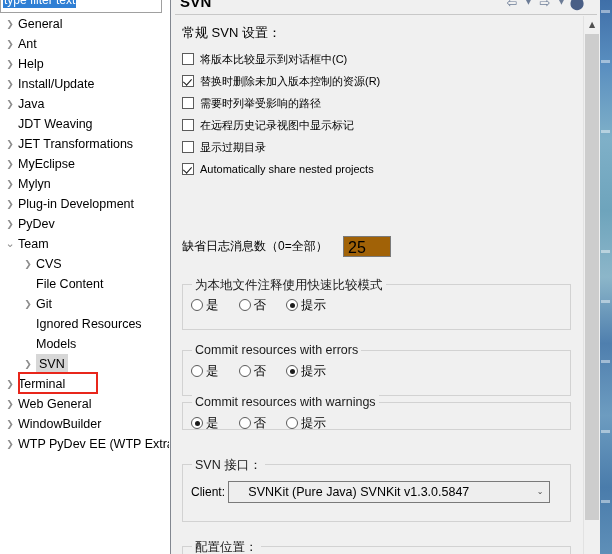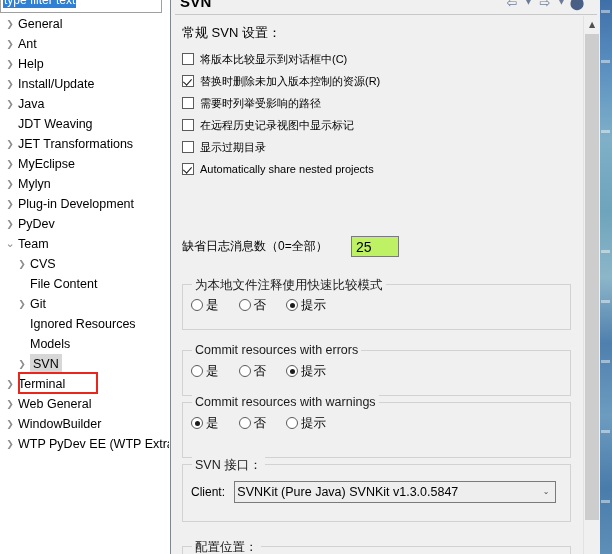--- a/index.html
+++ b/index.html
@@ -52,21 +52,21 @@
     padding-left: 0;
   }
   .tree-row .chev {
     display: inline-block; width: 16px; text-align: center;
     color: #8d8d8d; font-size: 10px; vertical-align: top;
     font-family: "DejaVu Sans", sans-serif;
   }
   .tree-row .chev.empty { color: transparent; }
   .tree-row .lbl { display: inline-block; vertical-align: top; }
   .depth0 { padding-left: 2px; }
-  .depth1 { padding-left: 14px; }
+  .depth1 { padding-left: 20px; }
   .tree-row.selected .lbl { background: #d7d7d7; padding: 0 3px; }
   .annot-rect {
     position: absolute; left: 18px; top: 372px; width: 80px; height: 22px;
     border: 2px solid #e8261b; box-sizing: border-box; z-index: 6;
     pointer-events: none;
   }
 
   
   .settings {
     position: absolute; left: 171px; top: 0; width: 429px; height: 554px;
@@ -112,22 +112,22 @@
     content: ""; position: absolute; left: 2px; top: 1px;
     width: 4px; height: 7px; border: solid #1c1c1c;
     border-width: 0 1.6px 1.6px 0; transform: rotate(42deg);
   }
   .chk-label { font-size: 11px; color: #000; }
 
   .logcount-row { position: absolute; left: 11px; top: 220px; height: 24px; white-space: nowrap; }
   .logcount-label { font-size: 12px; vertical-align: middle; }
   .logcount-input {
     display: inline-block; width: 48px; height: 21px; line-height: 21px;
-    border: 1px solid #7a7a7a; background: #bef264; vertical-align: middle;
-    margin-left: 20px; padding-left: 4px; font-size: 14px; box-sizing: border-box;
+    border: 1px solid #7a7a7a; background: #a16207; vertical-align: middle;
+    margin-left: 12px; padding-left: 4px; font-size: 16px; box-sizing: border-box;
     font-family: "Liberation Sans", sans-serif;
   }
 
   .grp {
     position: absolute; left: 11px; width: 389px;
     border: 1px solid #d2d2d2; background: transparent; box-sizing: border-box;
   }
   .grp > .grp-title {
     position: absolute; left: 9px; top: -8px; background: #f0f0f0;
     padding: 0 3px; font-size: 12.5px; color: #1a1a1a; white-space: nowrap;
@@ -142,22 +142,22 @@
   .rb.sel::after {
     content: ""; position: absolute; left: 2.5px; top: 2.5px;
     width: 5px; height: 5px; border-radius: 50%; background: #1c1c1c;
   }
 
   .client-row { position: absolute; left: 8px; top: 16px; white-space: nowrap; }
   .client-label { font-size: 12px; vertical-align: middle; text-align: center; }
   .combo {
     display: inline-block; width: 322px; height: 22px; line-height: 20px;
     border: 1px solid #7a7a7a; background: #eeeeee; vertical-align: middle;
-    margin-left: 6px; box-sizing: border-box; position: relative;
-    font-size: 12.5px; padding-left: 2px; color: #000;
+    box-sizing: border-box; position: relative;
+    font-size: 12.5px; padding-left: 19px; color: #000;
   }
   .combo .arrow {
     position: absolute; right: 6px; top: 0; height: 20px; line-height: 20px;
     font-size: 8px; color: #4a4a4a; font-family:"DejaVu Sans", sans-serif;
   }
 
   
   .vscroll {
     position: absolute; right: 0px; top: 16px; width: 16px; height: 538px;
     background: #f0f0f0; border-left: 1px solid #e2e2e2;
@@ -246,21 +246,21 @@
 
       <div id="groups-holder">
           <div class="grp" style="top: 268px; height: 46px;">
             <span class="grp-title">为本地文件注释使用快速比较模式</span>
             <div class="radios"><span class="radio-item"><span class="rb"></span><span>是</span></span><span class="radio-item"><span class="rb"></span><span>否</span></span><span class="radio-item"><span class="rb sel"></span><span>提示</span></span></div>
           </div>
           <div class="grp" style="top: 334px; height: 46px;">
             <span class="grp-title">Commit resources with errors</span>
             <div class="radios"><span class="radio-item"><span class="rb"></span><span>是</span></span><span class="radio-item"><span class="rb"></span><span>否</span></span><span class="radio-item"><span class="rb sel"></span><span>提示</span></span></div>
           </div>
-          <div class="grp" style="top: 386px; height: 56px;">
+          <div class="grp" style="top: 386px; height: 28px;">
             <span class="grp-title">Commit resources with warnings</span>
             <div class="radios"><span class="radio-item"><span class="rb sel"></span><span>是</span></span><span class="radio-item"><span class="rb"></span><span>否</span></span><span class="radio-item"><span class="rb"></span><span>提示</span></span></div>
           </div>
         </div>
 
       <div class="grp" style="top:448px; height:58px;">
         <span class="grp-title">SVN 接口：</span>
         <div class="client-row">
           <span class="client-label">Client:</span>
           <span class="combo">

